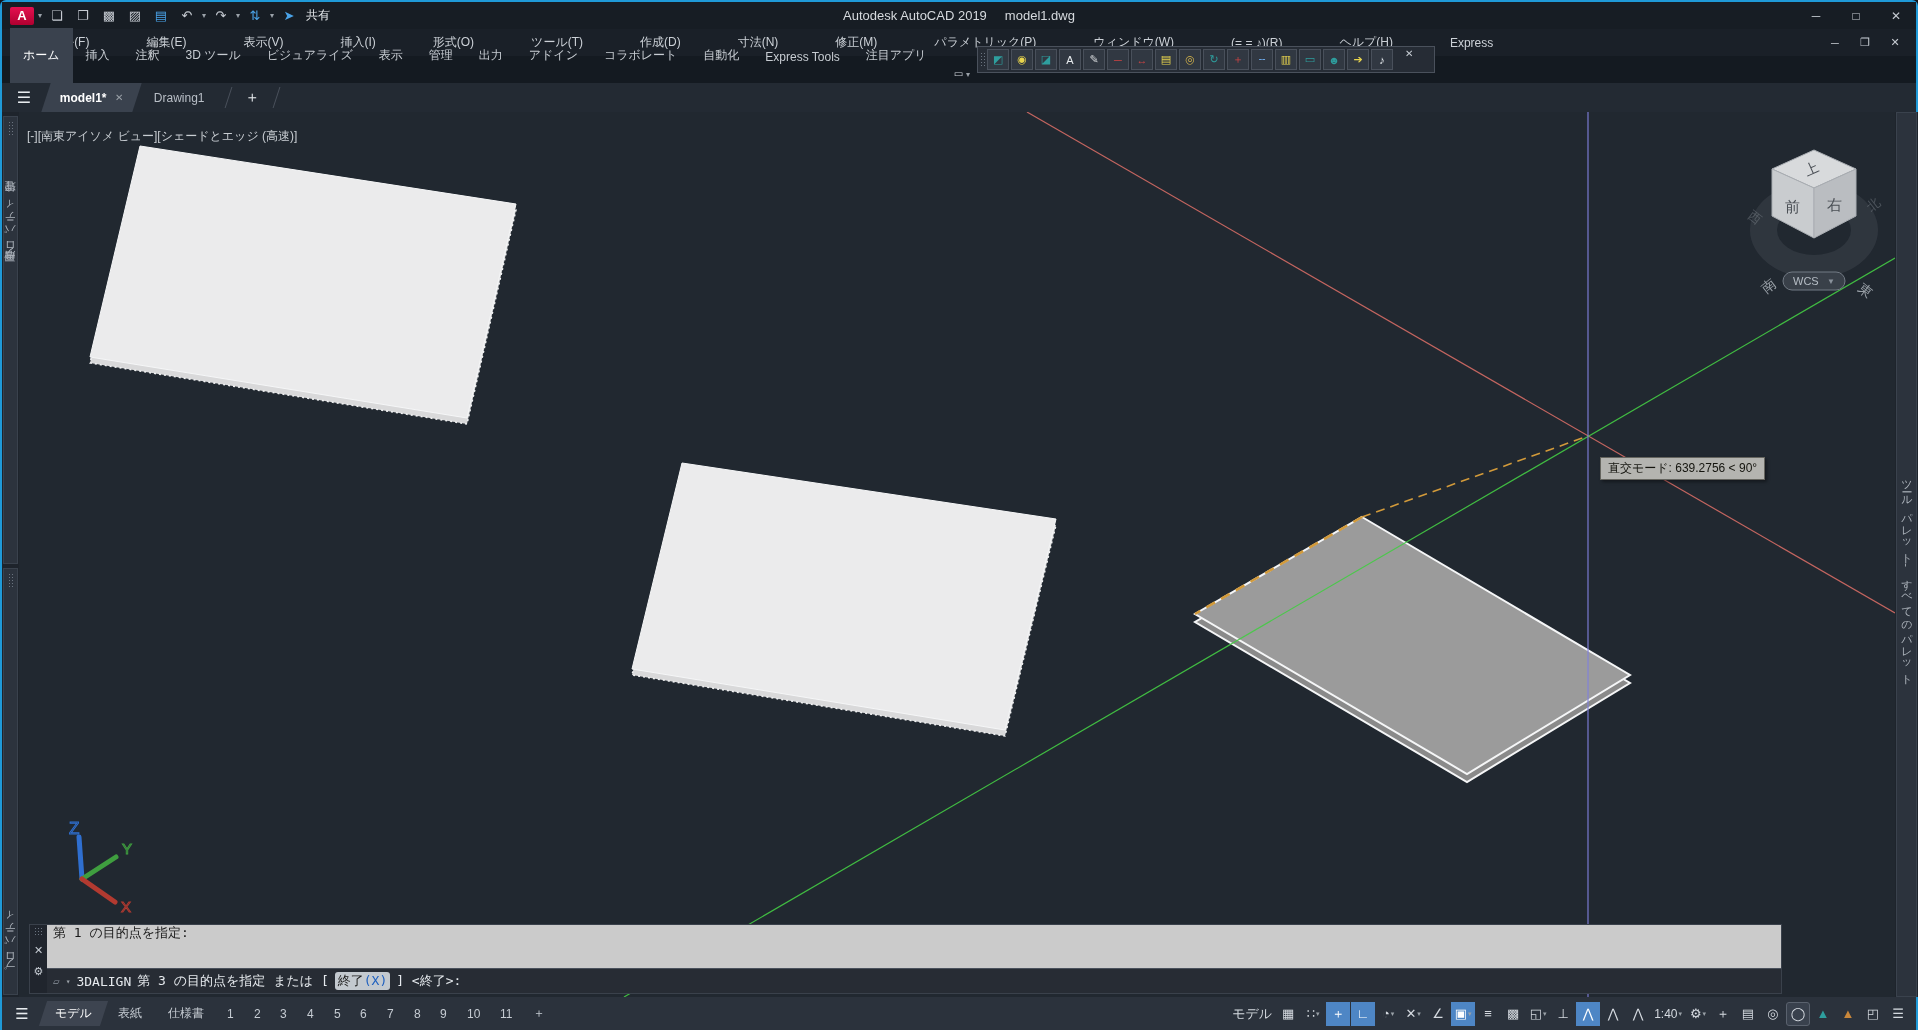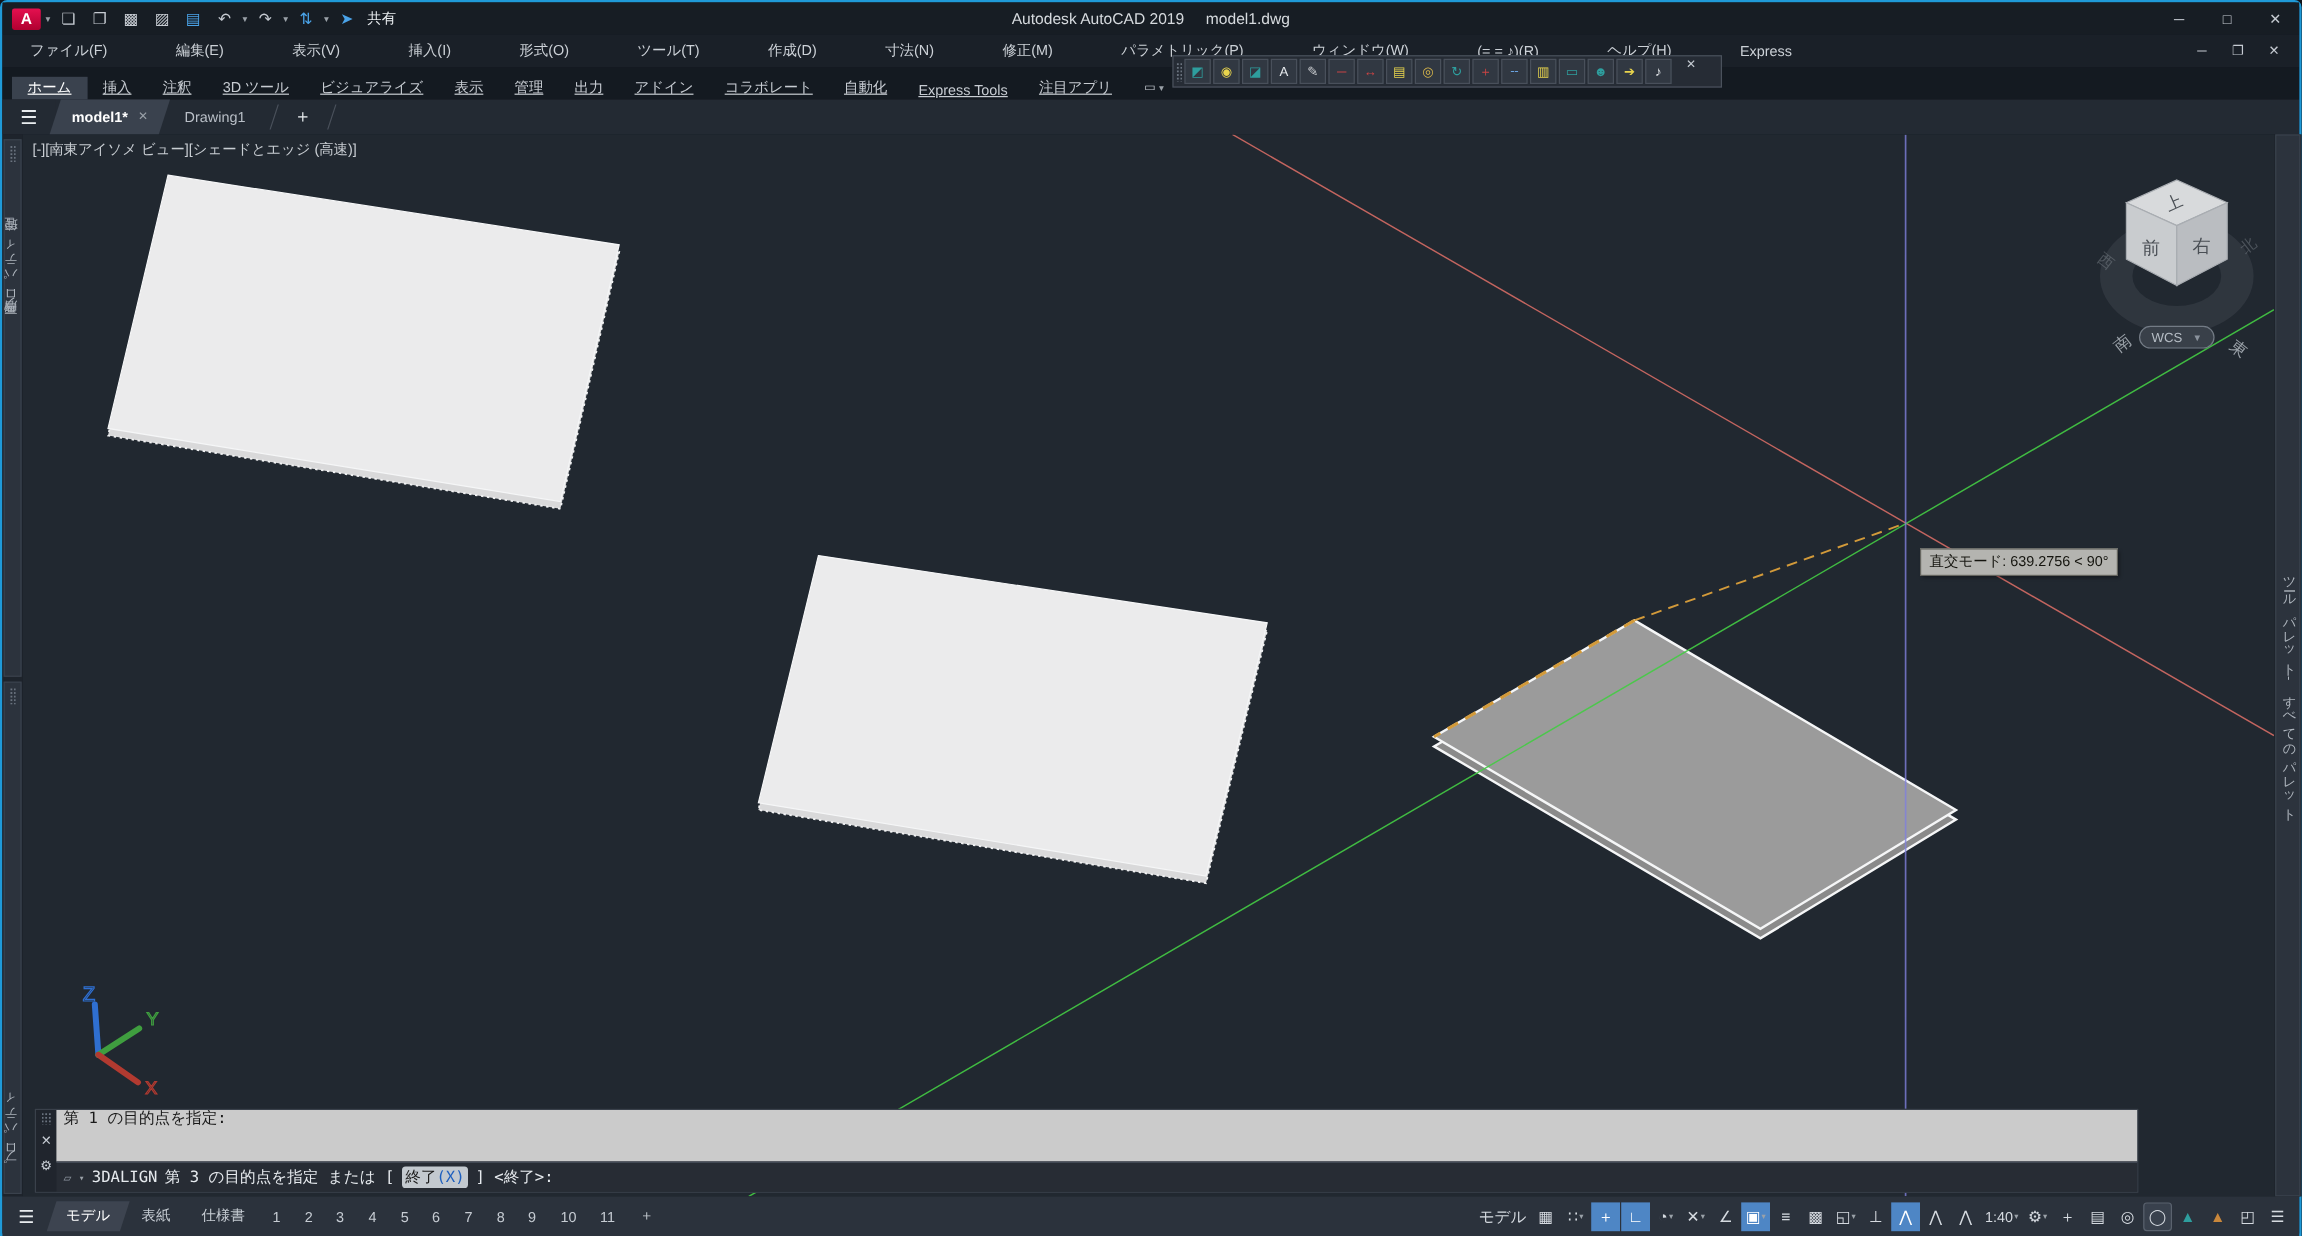--- a/index.html
+++ b/index.html
@@ -19,21 +19,21 @@
     gap:18px;color:#d6dade;font-size:13px;pointer-events:none;}
   .wincontrols{margin-left:auto;display:flex;}
   .wc{width:40px;height:24px;background:none;border:none;color:#c6cbd2;font-size:12px;}
   
   .menubar{left:0;right:0;top:27px;height:27px;background:#1a2028;display:flex;align-items:center;padding-left:12px;gap:35px;}
   .menuitem{padding:0 11px;color:#ccd1d7;font-size:12px;white-space:nowrap;}
   .docwc{margin-left:auto;display:flex;margin-right:6px;}
   .docwc .wc{width:30px;height:20px;font-size:11px;}
   
   .ribbonrow{left:0;right:0;top:54px;height:27px;background:#141a21;display:flex;align-items:flex-end;padding-left:8px;}
-  .rtab{padding:1px 13px;color:#c7ccd2;font-size:12px;white-space:nowrap;text-decoration:underline;}
+  .rtab{padding:19px 13px;color:#c7ccd2;font-size:12px;white-space:nowrap;}
   .rtab.active{background:#3a424e;color:#fff;}
   .rtoggle{margin-left:10px;padding:4px 4px;color:#cfd4da;font-size:10px;}
   
   .express{left:975px;top:44px;width:452px;height:25px;background:#262c35;border:1px solid #4a515c;
     display:flex;align-items:center;gap:2px;padding:0 2px;z-index:30;}
   .grip{width:5px;height:16px;background-image:radial-gradient(#6b7480 1px,transparent 1px);background-size:3px 3px;}
   .xicon{width:20px;height:19px;display:flex;align-items:center;justify-content:center;font-size:11px;background:#313842;border:1px solid #49505b;}
   .express .close{margin-left:4px;color:#c6ccd3;font-size:10px;background:none;border:none;align-self:flex-start;}
   .express .xicon:nth-child(2){color:#2e9e9e}.express .xicon:nth-child(3){color:#e8d44d}
   .express .xicon:nth-child(4){color:#2e9e9e}.express .xicon:nth-child(5){color:#e8ecef}
@@ -56,21 +56,21 @@
   .ftplus{color:#e8ecef;font-size:15px;display:flex;align-items:center;padding:0 10px;}
   
   .dockL{left:0;top:110px;width:17px;height:885px;background:#1e242c;}
   .dockR{left:1893px;top:110px;width:23px;height:885px;background:#1e242c;}
   .vpanel{position:absolute;left:1px;width:15px;background:#2c333d;border:1px solid #3a424d;box-sizing:border-box;
     display:flex;flex-direction:column;align-items:center;}
   .vtext{writing-mode:vertical-rl;transform:rotate(180deg);color:#aeb5bd;font-size:11px;letter-spacing:1px;white-space:nowrap;}
   .vtextR{writing-mode:vertical-rl;color:#aeb5bd;font-size:11px;letter-spacing:1px;white-space:nowrap;}
   .vgrip{width:5px;height:14px;margin:4px 0;background-image:radial-gradient(#6b7480 1px,transparent 1px);background-size:3px 3px;}
   .canvas{left:17px;top:110px;width:1876px;height:885px;background:#212830;overflow:hidden;}
-  .vplabel{position:absolute;left:8px;top:4px;color:#c8cdd2;font-size:12px;}
+  .vplabel{position:absolute;left:8px;top:16px;color:#c8cdd2;font-size:12px;}
   .tooltip{position:absolute;left:1581px;top:345px;background:#b4b4b0;border:1px solid #65655f;color:#15150f;
     font-size:12px;padding:2px 7px;white-space:nowrap;box-shadow:2px 2px 3px rgba(0,0,0,.4);}
   
   .cmdwin{left:27px;top:922px;width:1753px;height:70px;display:flex;z-index:20;background:#20252d;border:1px solid #3a414b;box-sizing:border-box;}
   .cmdside{width:17px;display:flex;flex-direction:column;align-items:center;gap:7px;padding-top:3px;background:#20252d;}
   .cmdside .b{background:none;border:none;color:#c6ccd3;font-size:11px;padding:0;height:14px;}
   .cmdbody{flex:1;display:flex;flex-direction:column;font-family:"DejaVu Sans Mono","Liberation Mono",monospace;}
   .cmdhist{background:#cbcbcb;color:#1a1a1a;flex:1;overflow:hidden;padding:0 6px;font-size:13px;line-height:15px;}
   .cmdhist .clip{margin-top:-7px;}
   .cmdactive{height:24px;background:#272c34;border-top:1px solid #4a515c;display:flex;align-items:center;gap:6px;

